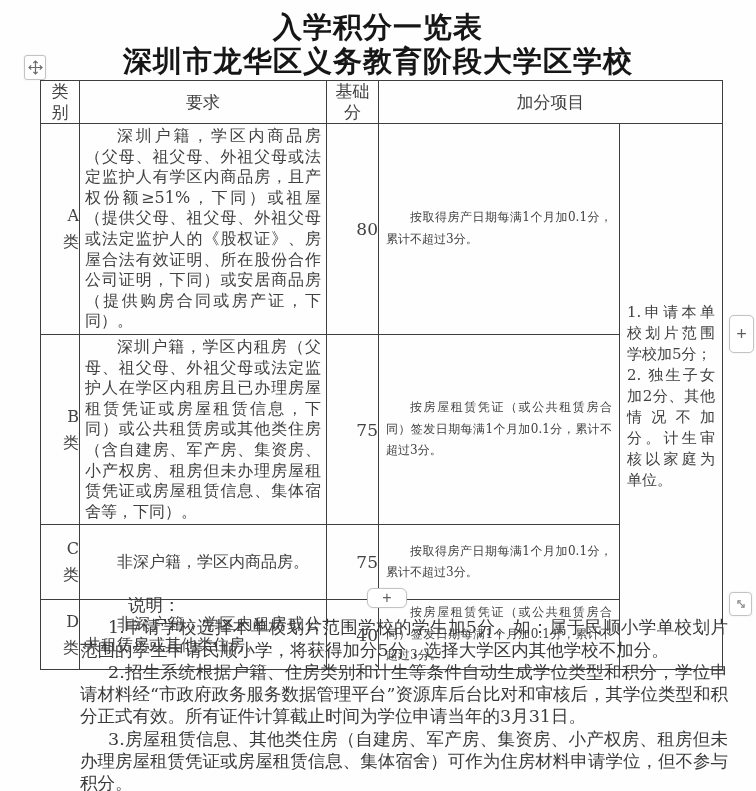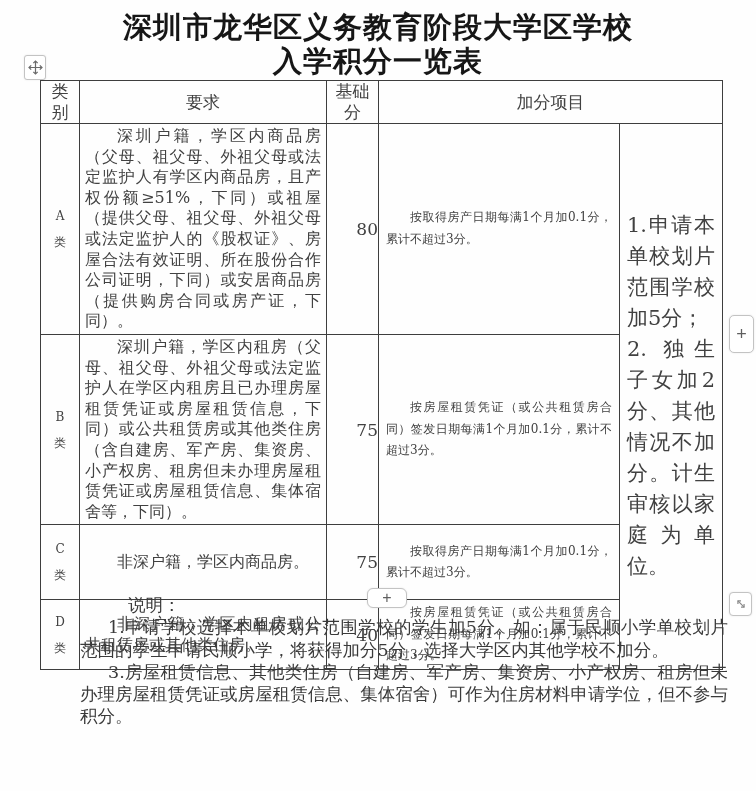--- a/index.html
+++ b/index.html
@@ -19,32 +19,32 @@
     position:absolute; left:40px; top:80px; width:682px;
     border-collapse:collapse; table-layout:fixed;
   }
   .score-table th, .score-table td {
     border:1.5px solid #3e3e3e; vertical-align:middle;
     font-weight:normal; color:#414141;
   }
   .score-table th { font-size:17px; line-height:21px; text-align:center; }
   .narrow-wrap { display:inline-block; width:20px; word-break:break-all; text-align:center; }
   .narrow-wrap2 { display:inline-block; width:38px; word-break:break-all; }
-  .cat-cell { text-align:center; font-size:12px; line-height:26px; }
+  .cat-cell { text-align:right; font-size:16px; line-height:26px; }
   .cat-inner { display:inline-block; width:19px; word-break:break-all; }
   .req-cell {
     text-align:justify; text-indent:2em; padding:2px 5px;
     font-size:16px; line-height:20.6px;
   }
   .score-cell { text-align:right; font-size:17px; font-family:"DejaVu Serif",serif; }
   .bonus-cell {
     text-align:justify; text-indent:2em; padding:2px 7px;
     font-size:12px; line-height:21.5px;
   }
-  .side-cell { padding:4px 7px; font-size:21px; line-height:31px; text-align:justify; }
+  .side-cell { padding:4px 7px; font-size:15px; line-height:21px; text-align:justify; }
   .side-cell p { text-indent:0; margin:0; }
   
   .notes {
     position:absolute; left:80px; top:594px; width:648px;
     font-size:17.5px; line-height:22.3px; color:#3a3a3a; text-align:justify;
   }
   .notes .notes-label { padding-left:48px; }
   .notes .note-item { text-indent:28px; }
   
   .ctrl {
@@ -58,22 +58,22 @@
   .add-row-btn { left:367px; top:588px; width:40px; height:20px; font-size:16px; border-radius:6px; }
   .resize-handle { left:729px; top:592px; width:23px; height:24px; border-radius:4px; }
   .ctrl svg { display:block; }
 </style>
 </head>
 <body>
 
 <div class="page">
 
   <div class="title">
+    <div>入学积分一览表</div>
     <div>深圳市龙华区义务教育阶段大学区学校</div>
-    <div>入学积分一览表</div>
   </div>
 
   <div class="ctrl move-handle">
     <span>
       <svg width="17" height="17" viewBox="0 0 22 22" fill="none" stroke="#6a6a6a" stroke-width="1.6">
         <path d="M11 3 L11 19 M3 11 L19 11"></path>
         <path d="M8.2 5.4 L11 2.6 L13.8 5.4"></path>
         <path d="M8.2 16.6 L11 19.4 L13.8 16.6"></path>
         <path d="M5.4 8.2 L2.6 11 L5.4 13.8"></path>
         <path d="M16.6 8.2 L19.4 11 L16.6 13.8"></path>
@@ -141,16 +141,17 @@
         <path d="M4.5 4.5 L11.5 11.5"></path>
         <path d="M4.5 8 L4.5 4.5 L8 4.5"></path>
         <path d="M11.5 8 L11.5 11.5 L8 11.5"></path>
       </svg>
     </span>
   </div>
 
   <div class="notes">
     <p class="notes-label">说明：</p>
     <p class="note-item">1.申请学校选择本单校划片范围学校的学生加5分。如：属于民顺小学单校划片范围的学生申请民顺小学，将获得加分5分，选择大学区内其他学校不加分。</p>
+    <p class="note-item">2.招生系统根据户籍、住房类别和计生等条件自动生成学位类型和积分，学位申请材料经“市政府政务服务数据管理平台”资源库后台比对和审核后，其学位类型和积分正式有效。所有证件计算截止时间为学位申请当年的3月31日。</p>
     <p class="note-item">3.房屋租赁信息、其他类住房（自建房、军产房、集资房、小产权房、租房但未办理房屋租赁凭证或房屋租赁信息、集体宿舍）可作为住房材料申请学位，但不参与积分。</p>
   </div>
 
 </div>
 
 </body></html>

